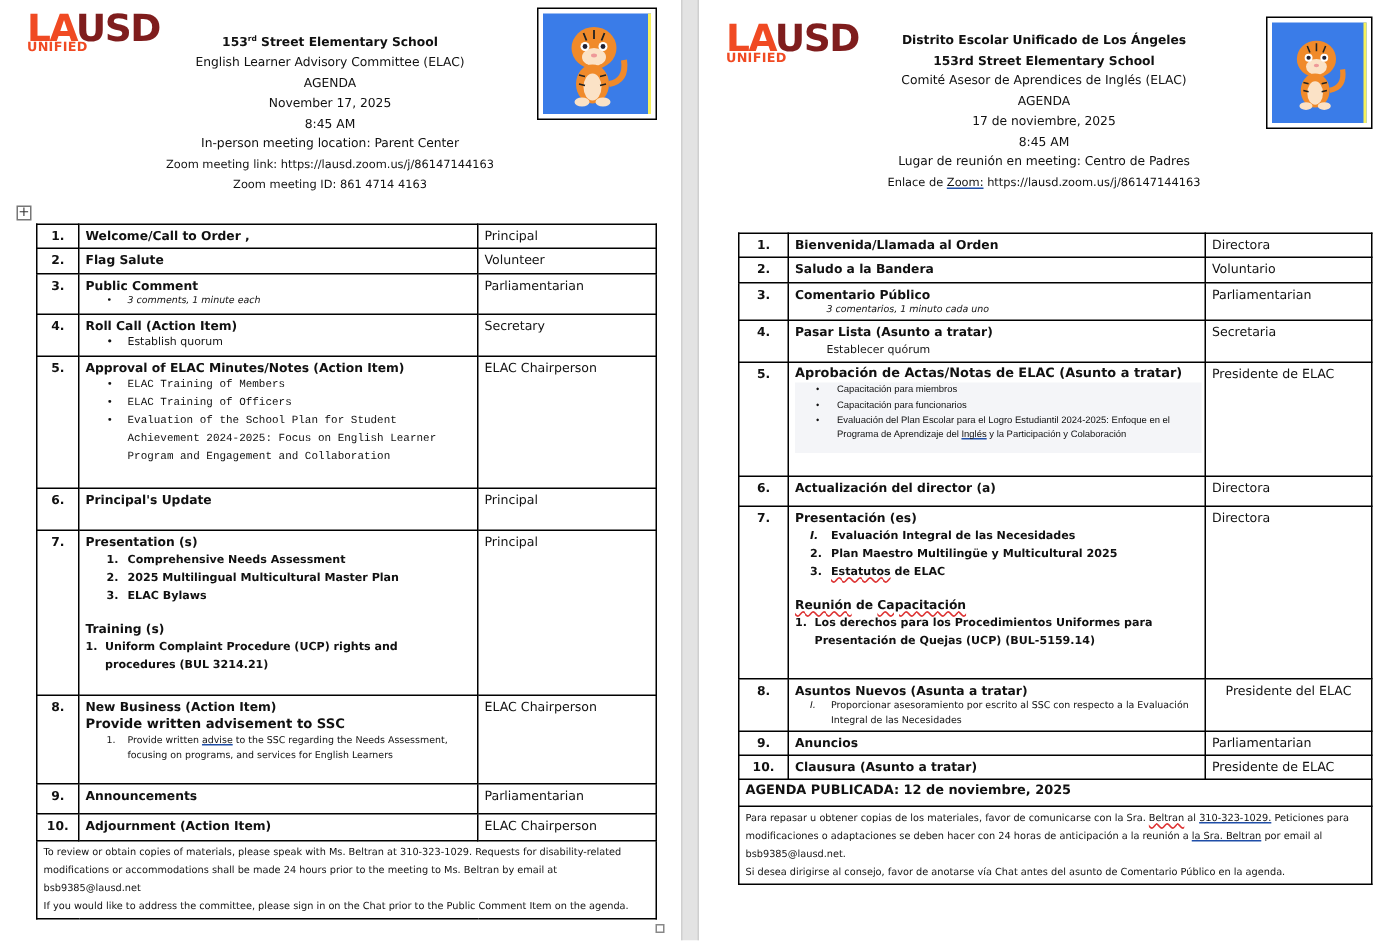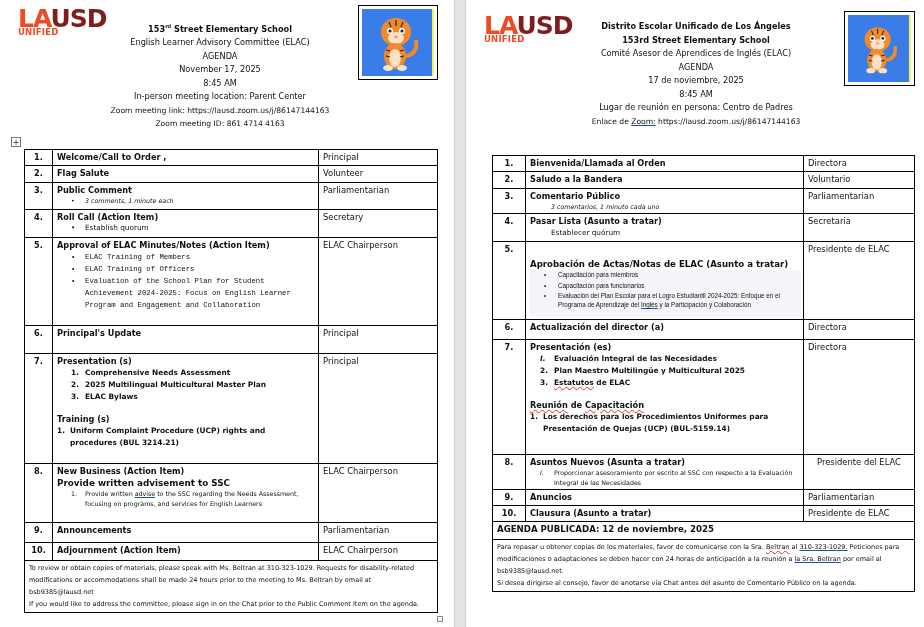--- a/index.html
+++ b/index.html
@@ -220,21 +220,21 @@
     </div>
   </div>
 
   <div class="header" style="left:100px; top:20px; width:260px;">
     <div class="b">Distrito Escolar Unificado de Los Ángeles</div>
     <div class="b">153rd Street Elementary School</div>
     <div>Comité Asesor de Aprendices de Inglés (ELAC)</div>
     <div>AGENDA</div>
     <div>17 de noviembre, 2025</div>
     <div>8:45 AM</div>
-    <div>Lugar de reunión en persona: Centro de Padres</div>
+    <div>Lugar de reunión en meeting: Centro de Padres</div>
     <div style="font-size:7.6px;"><span>Enlace de </span><span class="ul">Zoom:</span><span> https://lausd.zoom.us/j/86147144163</span></div>
   </div>
 
   <table class="agenda" style="left:26px; top:155px; width:422px;">
     <colgroup>
         <col style="width:33px">
         <col style="width:278px">
         <col style="width:111px">
       </colgroup>
     <tbody>
@@ -260,21 +260,21 @@
       <td class="num">4.</td>
       <td class="item">
             <div class="title">Pasar Lista (Asunto a tratar)</div>
         <div style="padding-left:21px; font-size:7.3px;">Establecer quórum</div>
           </td>
       <td class="person">Secretaria</td>
     </tr>
     <tr style="height:76px">
       <td class="num">5.</td>
       <td class="item">
-            <div class="title" style="font-size:8.6px;margin-top:15px;">Aprobación de Actas/Notas de ELAC (Asunto a tratar)</div>
+            <div class="title" style="font-size:8.6px;">Aprobación de Actas/Notas de ELAC (Asunto a tratar)</div>
         <ul class="bul shade" style="font-family:'Liberation Sans', sans-serif; font-size:6.3px; line-height:10.5px; padding-bottom:8px; margin-right:-2px;">
           <li>Capacitación para miembros</li>
           <li>Capacitación para funcionarios</li>
           <li style="line-height:9px;"><span>Evaluación del Plan Escolar para el Logro Estudiantil 2024-2025: Enfoque en el Programa de Aprendizaje del </span><span class="ul">Inglés</span><span> y la Participación y Colaboración</span></li>
         </ul>
           </td>
       <td class="person">Presidente de ELAC</td>
     </tr>
     <tr style="height:20px">
       <td class="num">6.</td>

